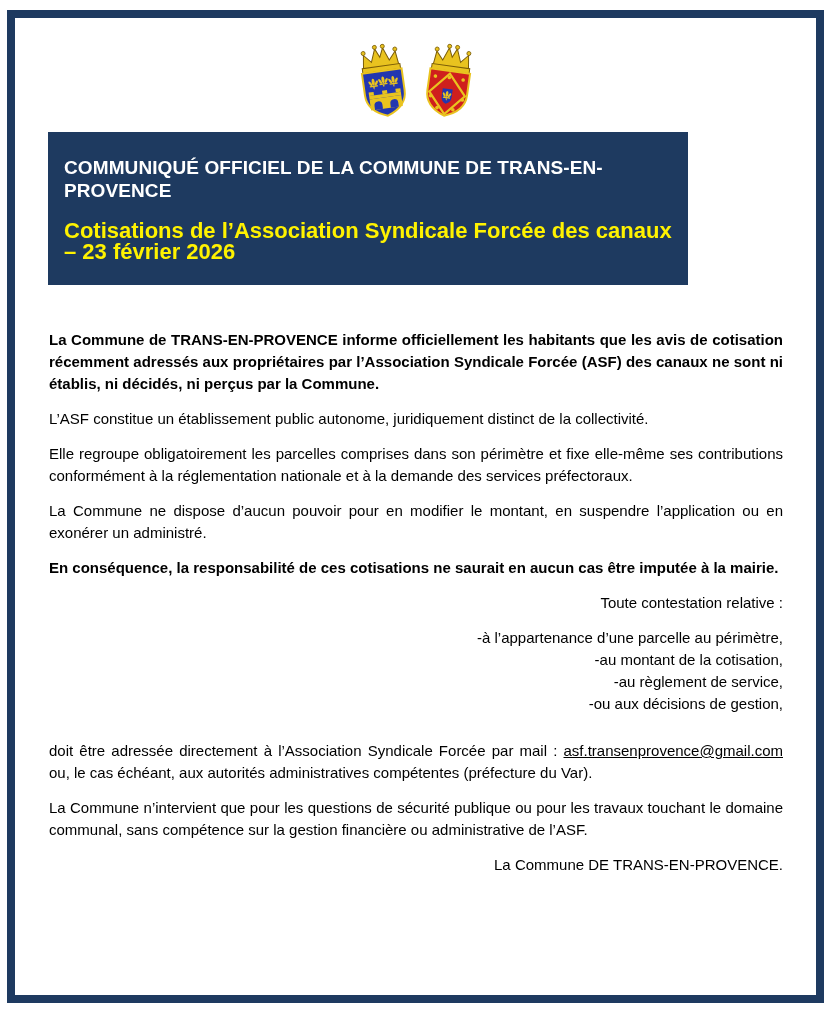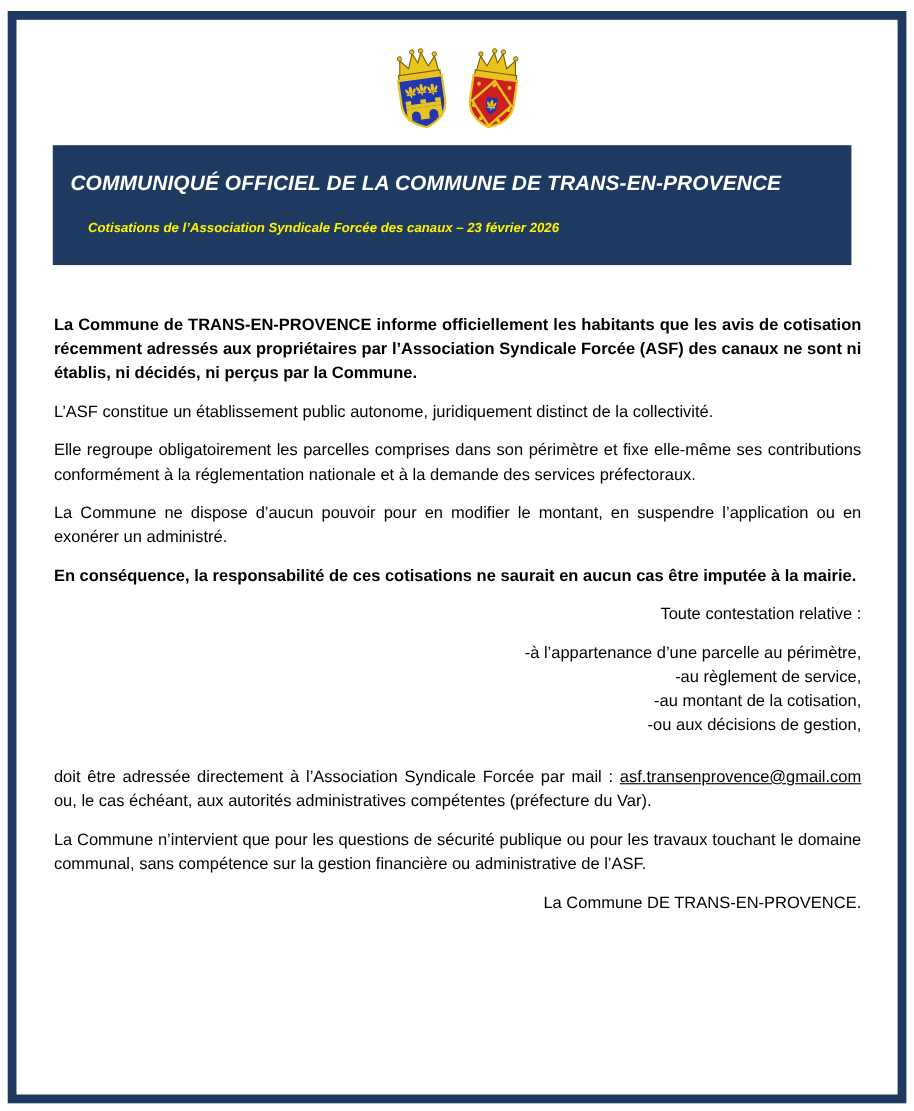--- a/index.html
+++ b/index.html
@@ -30,40 +30,38 @@
     justify-content: center;
     align-items: flex-start;
     margin-top: 22px;
     height: 76px;
   }
   .crest { display: block; }
   .crest.left { margin-right: -10px; transform: rotate(-8deg); }
   .crest.right { transform: rotate(8deg); }
   .band {
     margin: 16px 0 0 33px;
-    width: 726px;
+    width: 640px;
     box-sizing: border-box;
     background: var(--navy, #1e3a60);
     padding: 24px 12px 23px 16px;
-    font-style: italic;
   }
   .band .title {
     color: #ffffff;
     font-weight: bold;
     font-size: 19px;
     line-height: 23px;
     letter-spacing: 0.1px;
   }
   .band .subtitle {
     margin-top: 18px;
     color: var(--subtitle_yellow, #fff200);
     font-weight: bold;
-    font-size: 12px;
+    font-size: 22px;
     line-height: 21px;
-    margin-left: 16px;
   }
   .content {
     margin: 44px 33px 0 34px;
     font-size: 15px;
     line-height: 22px;
   }
   .content p {
     margin: 12px 0 13px 0;
     text-align: justify;
   }
@@ -140,22 +138,22 @@
 
   <div class="content">
     <p class="bold">La Commune de TRANS-EN-PROVENCE informe officiellement les habitants que les avis de cotisation récemment adressés aux propriétaires par l’Association Syndicale Forcée (ASF) des canaux ne sont ni établis, ni décidés, ni perçus par la Commune.</p>
     <p>L’ASF constitue un établissement public autonome, juridiquement distinct de la collectivité.</p>
     <p>Elle regroupe obligatoirement les parcelles comprises dans son périmètre et fixe elle-même ses contributions conformément à la réglementation nationale et à la demande des services préfectoraux.</p>
     <p>La Commune ne dispose d’aucun pouvoir pour en modifier le montant, en suspendre l’application ou en exonérer un administré.</p>
     <p class="bold">En conséquence, la responsabilité de ces cotisations ne saurait en aucun cas être imputée à la mairie.</p>
     <p class="left">Toute contestation relative :</p>
     <div class="list">
       <div>-à l’appartenance d’une parcelle au périmètre,</div>
+      <div>-au montant de la cotisation,</div>
       <div>-au règlement de service,</div>
-      <div>-au montant de la cotisation,</div>
       <div>-ou aux décisions de gestion,</div>
     </div>
     <p><span>doit être adressée directement à l’Association Syndicale Forcée par mail : </span><a class="email-link" href="#">asf.transenprovence@gmail.com</a><span> ou, le cas échéant, aux autorités administratives compétentes (préfecture du Var).</span></p>
     <p>La Commune n’intervient que pour les questions de sécurité publique ou pour les travaux touchant le domaine communal, sans compétence sur la gestion financière ou administrative de l’ASF.</p>
     <p class="left">La Commune DE TRANS-EN-PROVENCE.</p>
   </div>
 
 </div>
 
 </body></html>

